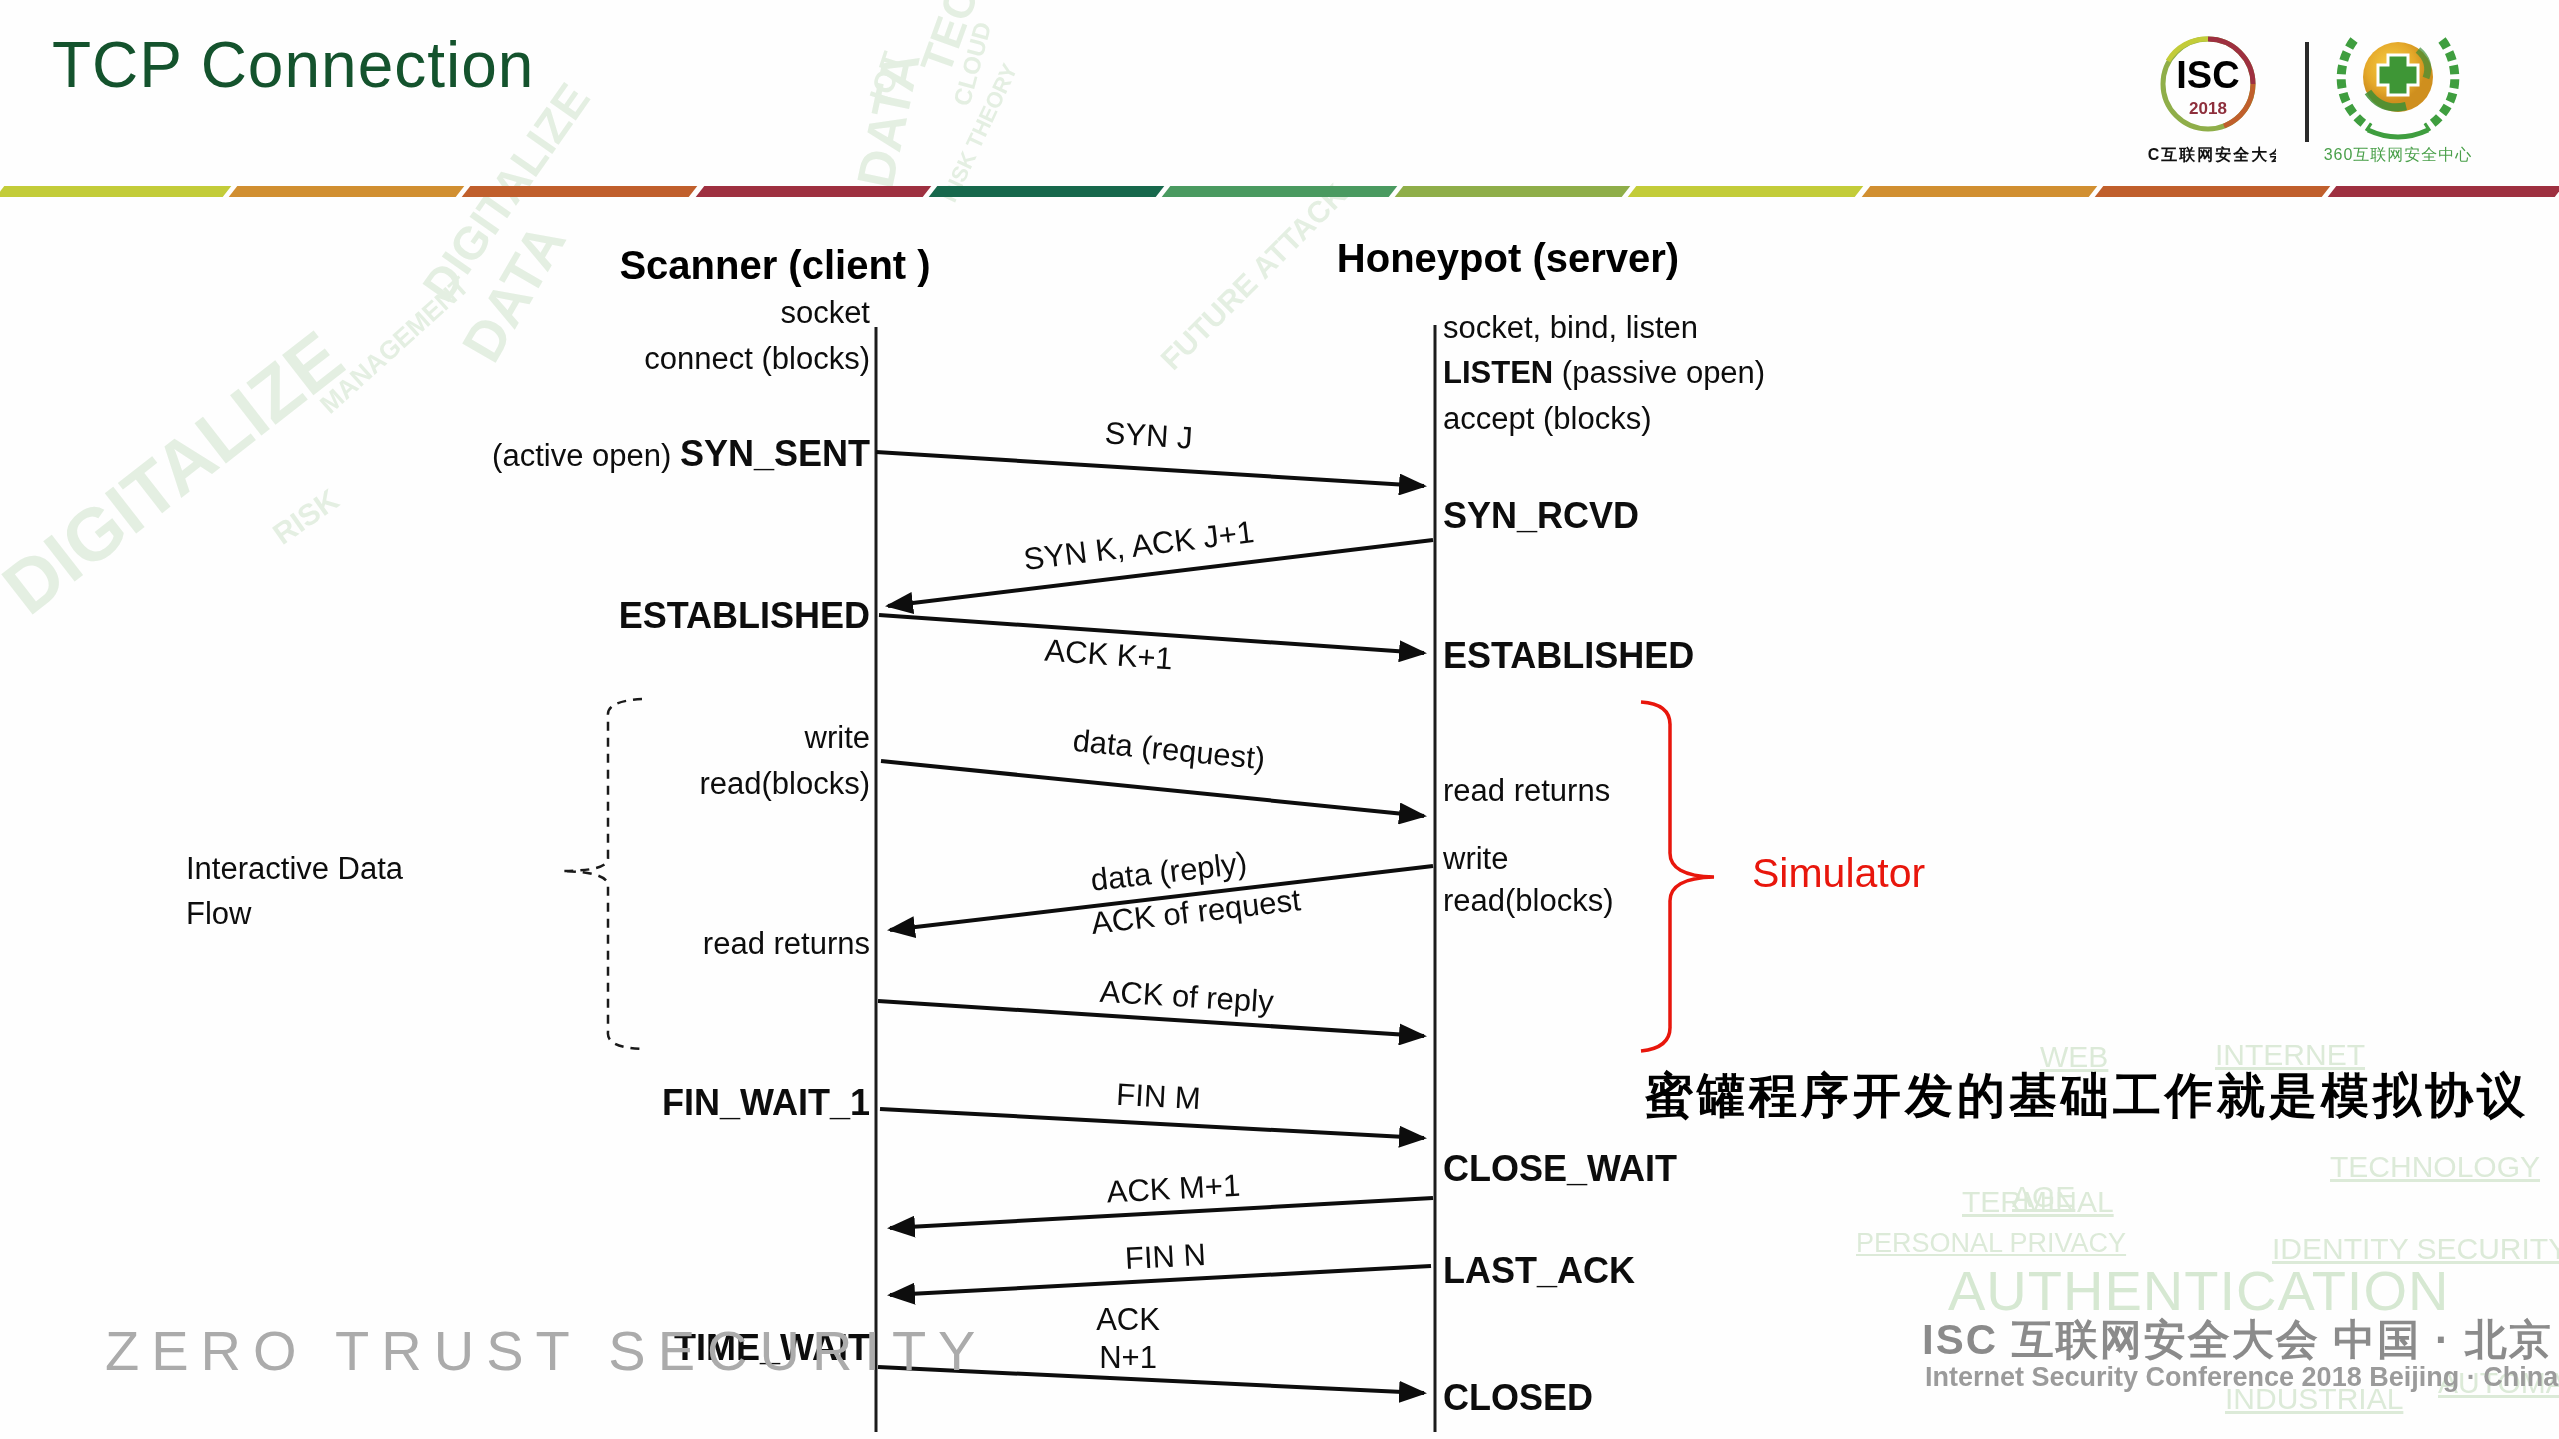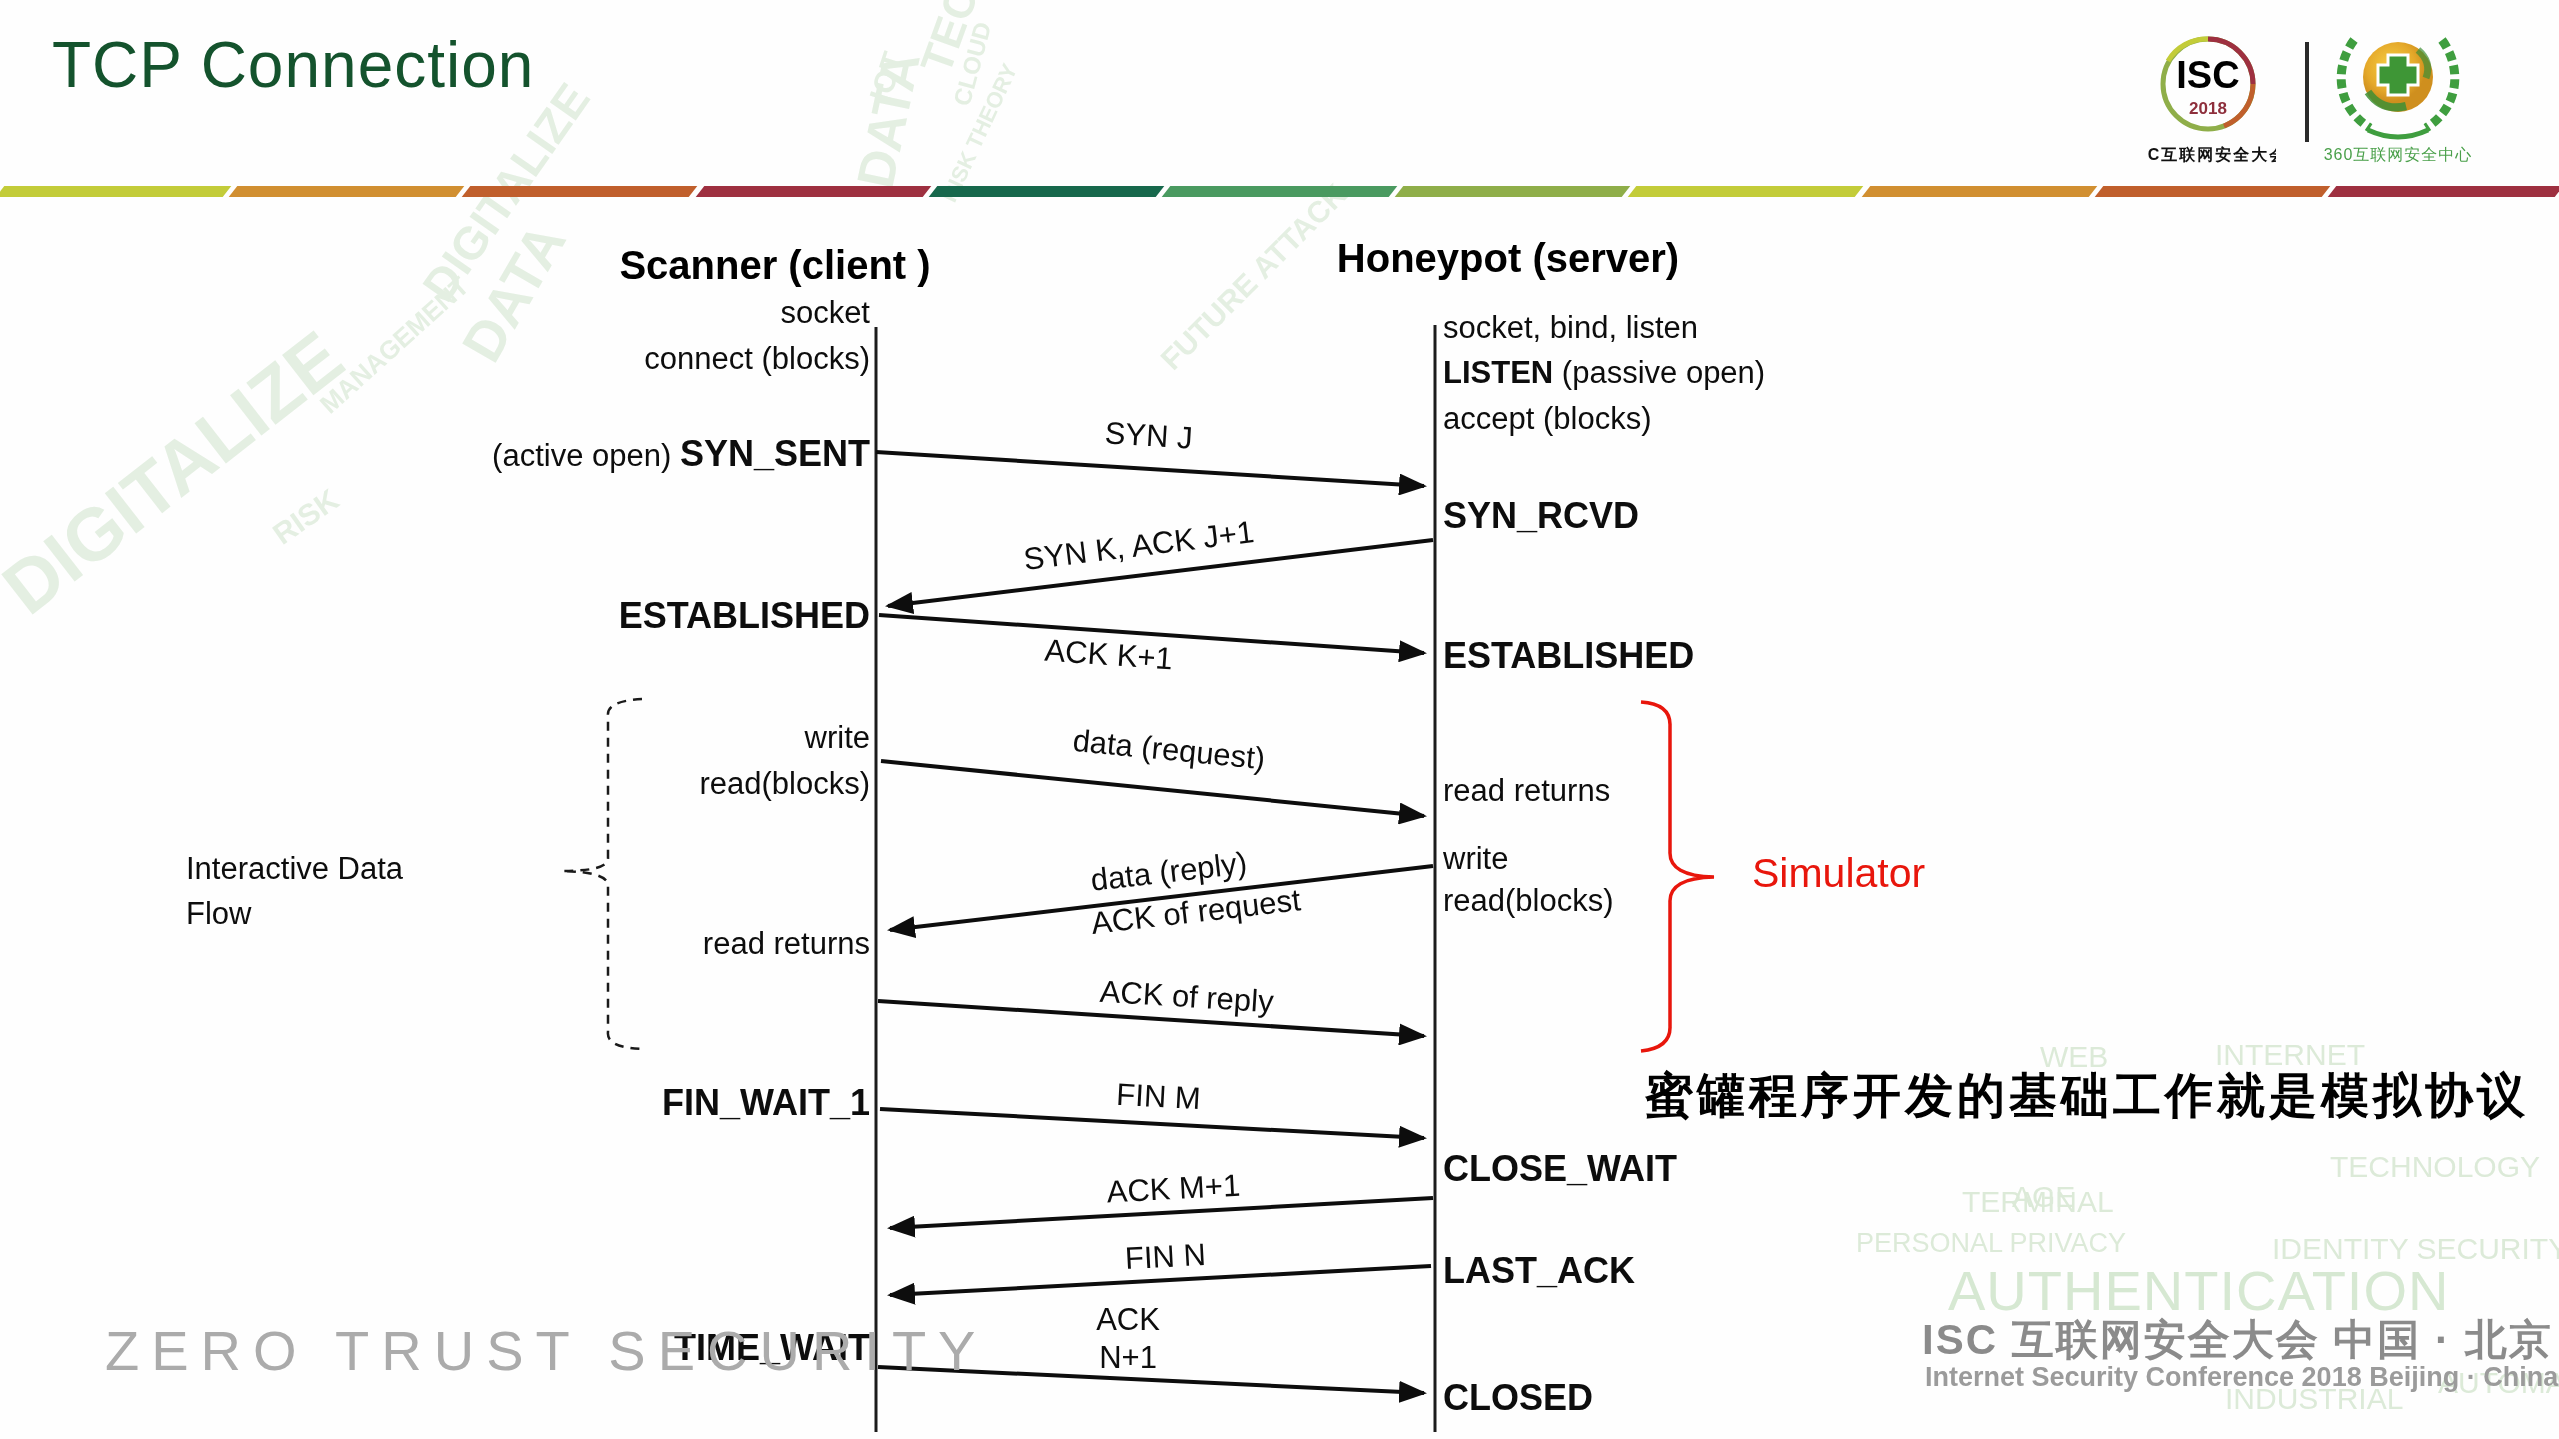--- a/index.html
+++ b/index.html
@@ -6,21 +6,21 @@
   .slide{
     position:relative;
     width:2559px;height:1439px;
     background:#fefefe;
     overflow:hidden;
     font-family:"Liberation Sans", sans-serif;
     color:#111;
   }
   
   .wm{position:absolute;color:#e4efe2;font-weight:700;white-space:nowrap;user-select:none;}
-  .wm-br{color:#dcead8;font-weight:400;}
+  .wm-br{color:#dcead8;font-weight:400;text-decoration:underline;}
   .wm0{left:-30px;top:430px;font-size:74px;transform:rotate(-38deg);}
   .wm1{left:380px;top:165px;font-size:46px;transform:rotate(-55deg);}
   .wm2{left:820px;top:90px;font-size:52px;transform:rotate(-78deg);}
   .wm3{left:895px;top:-10px;font-size:44px;transform:rotate(-70deg);}
   .wm4{left:862px;top:60px;font-size:30px;transform:rotate(-72deg);}
   .wm5{left:930px;top:50px;font-size:24px;transform:rotate(-75deg);}
   .wm6{left:905px;top:120px;font-size:22px;transform:rotate(-65deg);}
   .wm7{left:300px;top:330px;font-size:26px;transform:rotate(-42deg);}
   .wm8{left:1130px;top:260px;font-size:30px;transform:rotate(-45deg);}
   .wm9{left:440px;top:260px;font-size:56px;transform:rotate(-60deg);}

